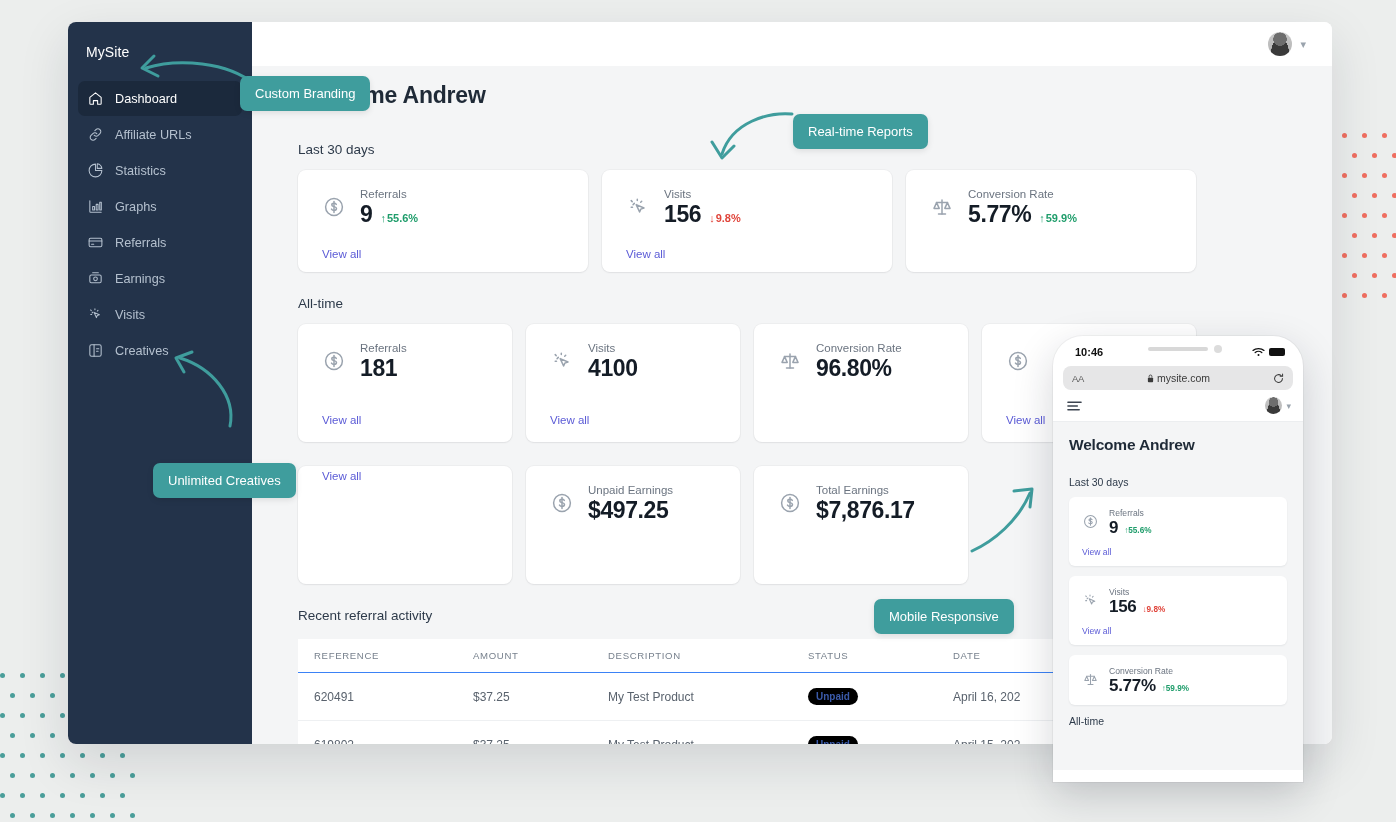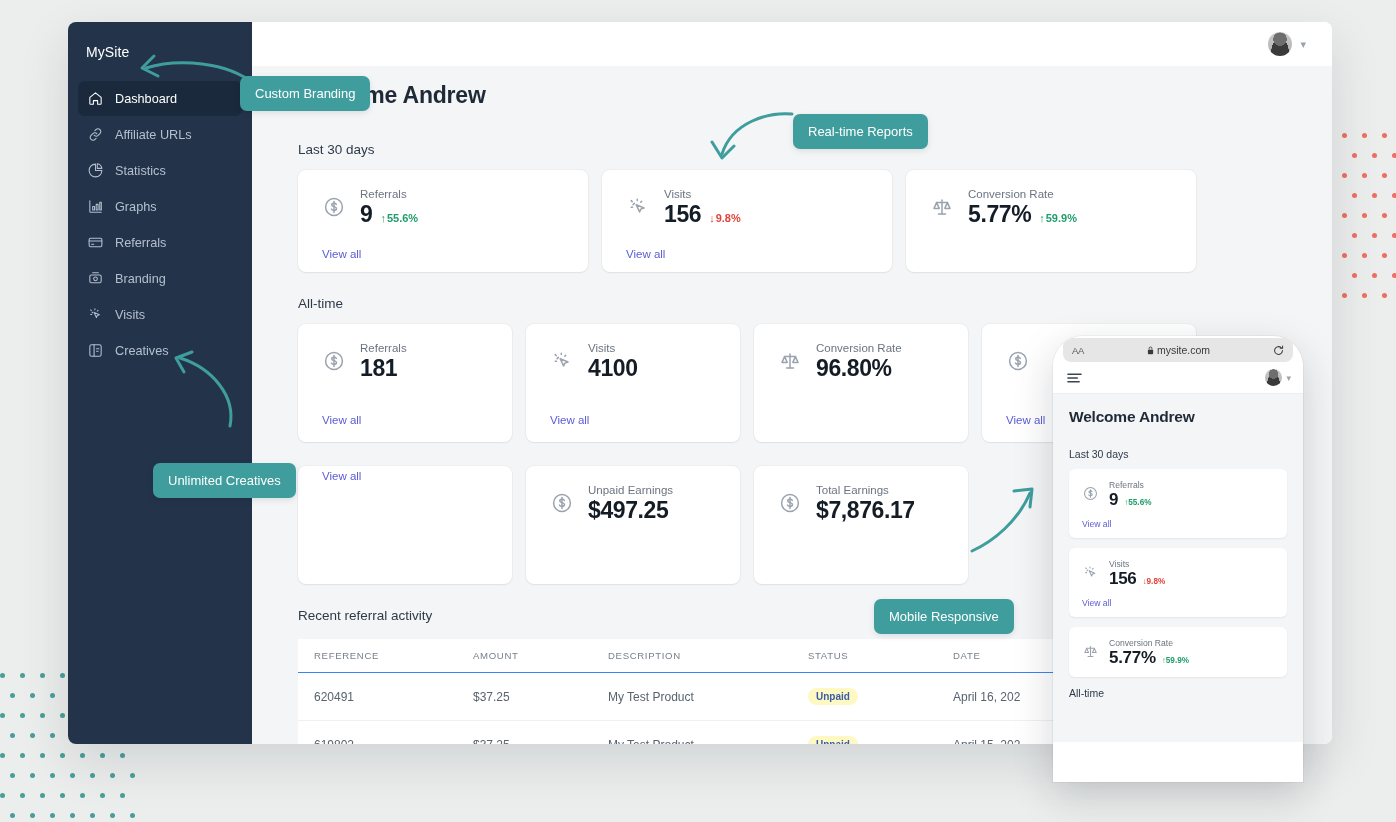--- a/index.html
+++ b/index.html
@@ -112,21 +112,21 @@
     border-bottom: 1px solid #3b82f6; text-transform: uppercase;
   }
   table.act td {
     font-size: 12px; color: #59626d; padding: 15px 0;
     border-bottom: 1px solid #eef0f2;
   }
   table.act th:first-child, table.act td:first-child { padding-left: 16px; }
   .col-ref { width: 175px; } .col-amt { width: 135px; }
   .col-desc { width: 200px; } .col-sta { width: 145px; }
   .badge-unpaid {
-    display: inline-block; background: #fef9c3; color: #3b5bab;
+    display: inline-block; background: #000000; color: #3b5bab;
     font-size: 10px; font-weight: 700; padding: 3px 8px; border-radius: 9px;
   }
 
   
   .pill {
     position: absolute; z-index: 6;
     background: #3f9d9d; color: #ffffff;
     font-size: 13px; border-radius: 7px;
     padding: 10px 15px; white-space: nowrap;
     box-shadow: 0 2px 6px rgba(0,0,0,.10);
@@ -336,21 +336,21 @@
     <span>Referrals</span>
   </div>
   <div class="nav-item ">
     <span class="nav-ico">
               <svg viewBox="0 0 24 24" width="17" height="17" fill="none" stroke="#b4c0ce" stroke-width="1.5" stroke-linecap="round" stroke-linejoin="round">
                 <rect x="4" y="7" width="16" height="11" rx="2"></rect>
                 <circle cx="12" cy="12.5" r="2.6"></circle>
                 <path d="M8 4h8"></path>
               </svg>
             </span>
-    <span>Branding</span>
+    <span>Earnings</span>
   </div>
   <div class="nav-item ">
     <span class="nav-ico">
               <svg viewBox="0 0 24 24" width="17" height="17" fill="none" stroke="#b4c0ce" stroke-width="1.5" stroke-linecap="round" stroke-linejoin="round">
                 <path d="M10 9l7.5 3.2-3.1 1.1-1.1 3.1z"></path>
                 <path d="M6 6.5l-.9-.9M6.6 12H5.3M8.4 8.5 7.2 9.8M11.2 5.4V4.1M14.6 7.1l.9-.9"></path>
               </svg>
             </span>
     <span>Visits</span>
   </div>
@@ -619,20 +619,33 @@
     <path d="M4 66 C26 56, 50 36, 62 8" stroke="#3f9d9d" stroke-width="3" fill="none" stroke-linecap="round"></path>
     <path d="M46 6 L64 4 L62 22" stroke="#3f9d9d" stroke-width="3" fill="none" stroke-linecap="round" stroke-linejoin="round"></path>
   </svg>
 
   <div class="pill" style="left:240px;top:43px;">Custom Branding</div>
   <div class="pill" style="left:793px;top:81px;">Real-time Reports</div>
   <div class="pill" style="left:153px;top:430px;">Unlimited Creatives</div>
   <div class="pill" style="left:874px;top:566px;">Mobile Responsive</div>
 
   <div id="phone">
+    <div class="ph-status">
+      <span class="ph-time">10:46</span>
+      <span class="ph-notch"></span>
+      <span class="ph-notch-dot"></span>
+      <span class="ph-right">
+        <svg width="13" height="10" viewBox="0 0 13 10" fill="none" stroke="#111" stroke-width="1.3" stroke-linecap="round">
+          <path d="M1 3.4 C3.6 1.1, 9.4 1.1, 12 3.4"></path>
+            <path d="M3.2 5.6 C5 4, 8 4, 9.8 5.6"></path>
+            <circle cx="6.5" cy="8" r="1" fill="#111" stroke="none"></circle>
+        </svg>
+        <span class="ph-batt"></span>
+      </span>
+    </div>
 
     <div class="ph-url">
       <span class="aa">AA</span>
       <span class="host">
         <svg width="7" height="9" viewBox="0 0 8 10" fill="#3a3a3a" style="vertical-align:-1px;margin-right:3px">
           <rect x="1" y="4" width="6" height="5.2" rx="1"></rect>
             <path d="M2.4 4V2.6a1.6 1.6 0 0 1 3.2 0V4" fill="none" stroke="#3a3a3a" stroke-width="1"></path>
         </svg><span>mysite.com</span>
       </span>
       <svg width="11" height="11" viewBox="0 0 14 14" fill="none" stroke="#3a3a3a" stroke-width="1.3" stroke-linecap="round">

